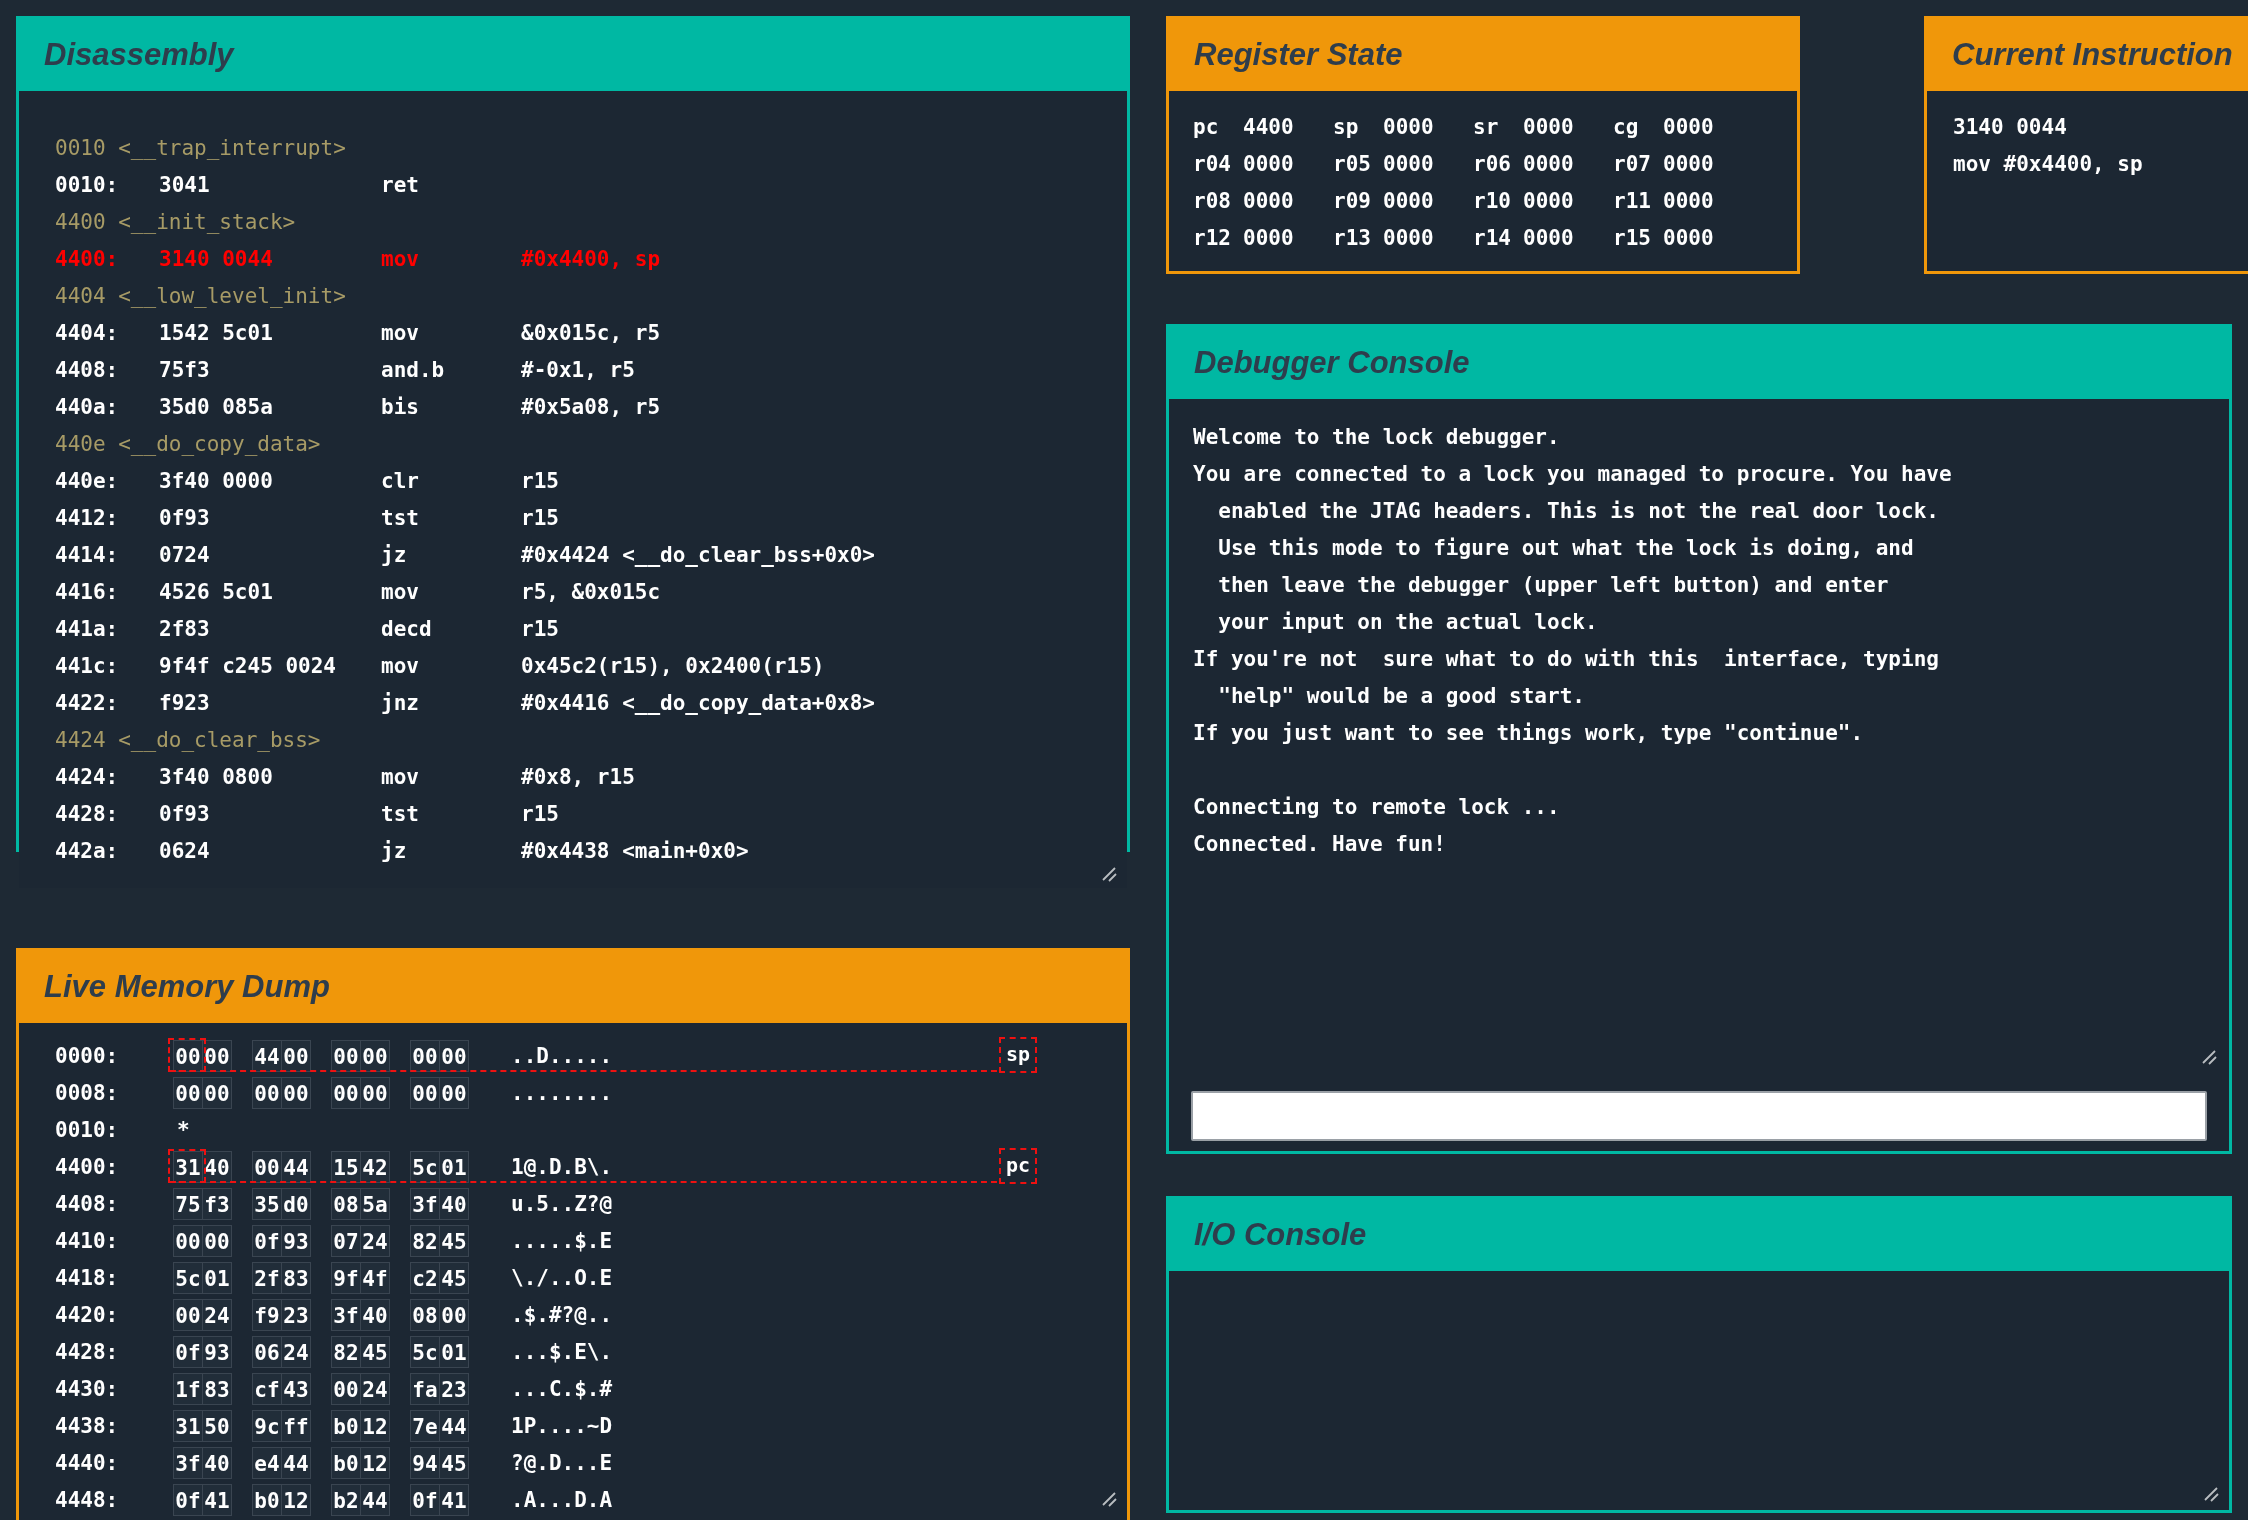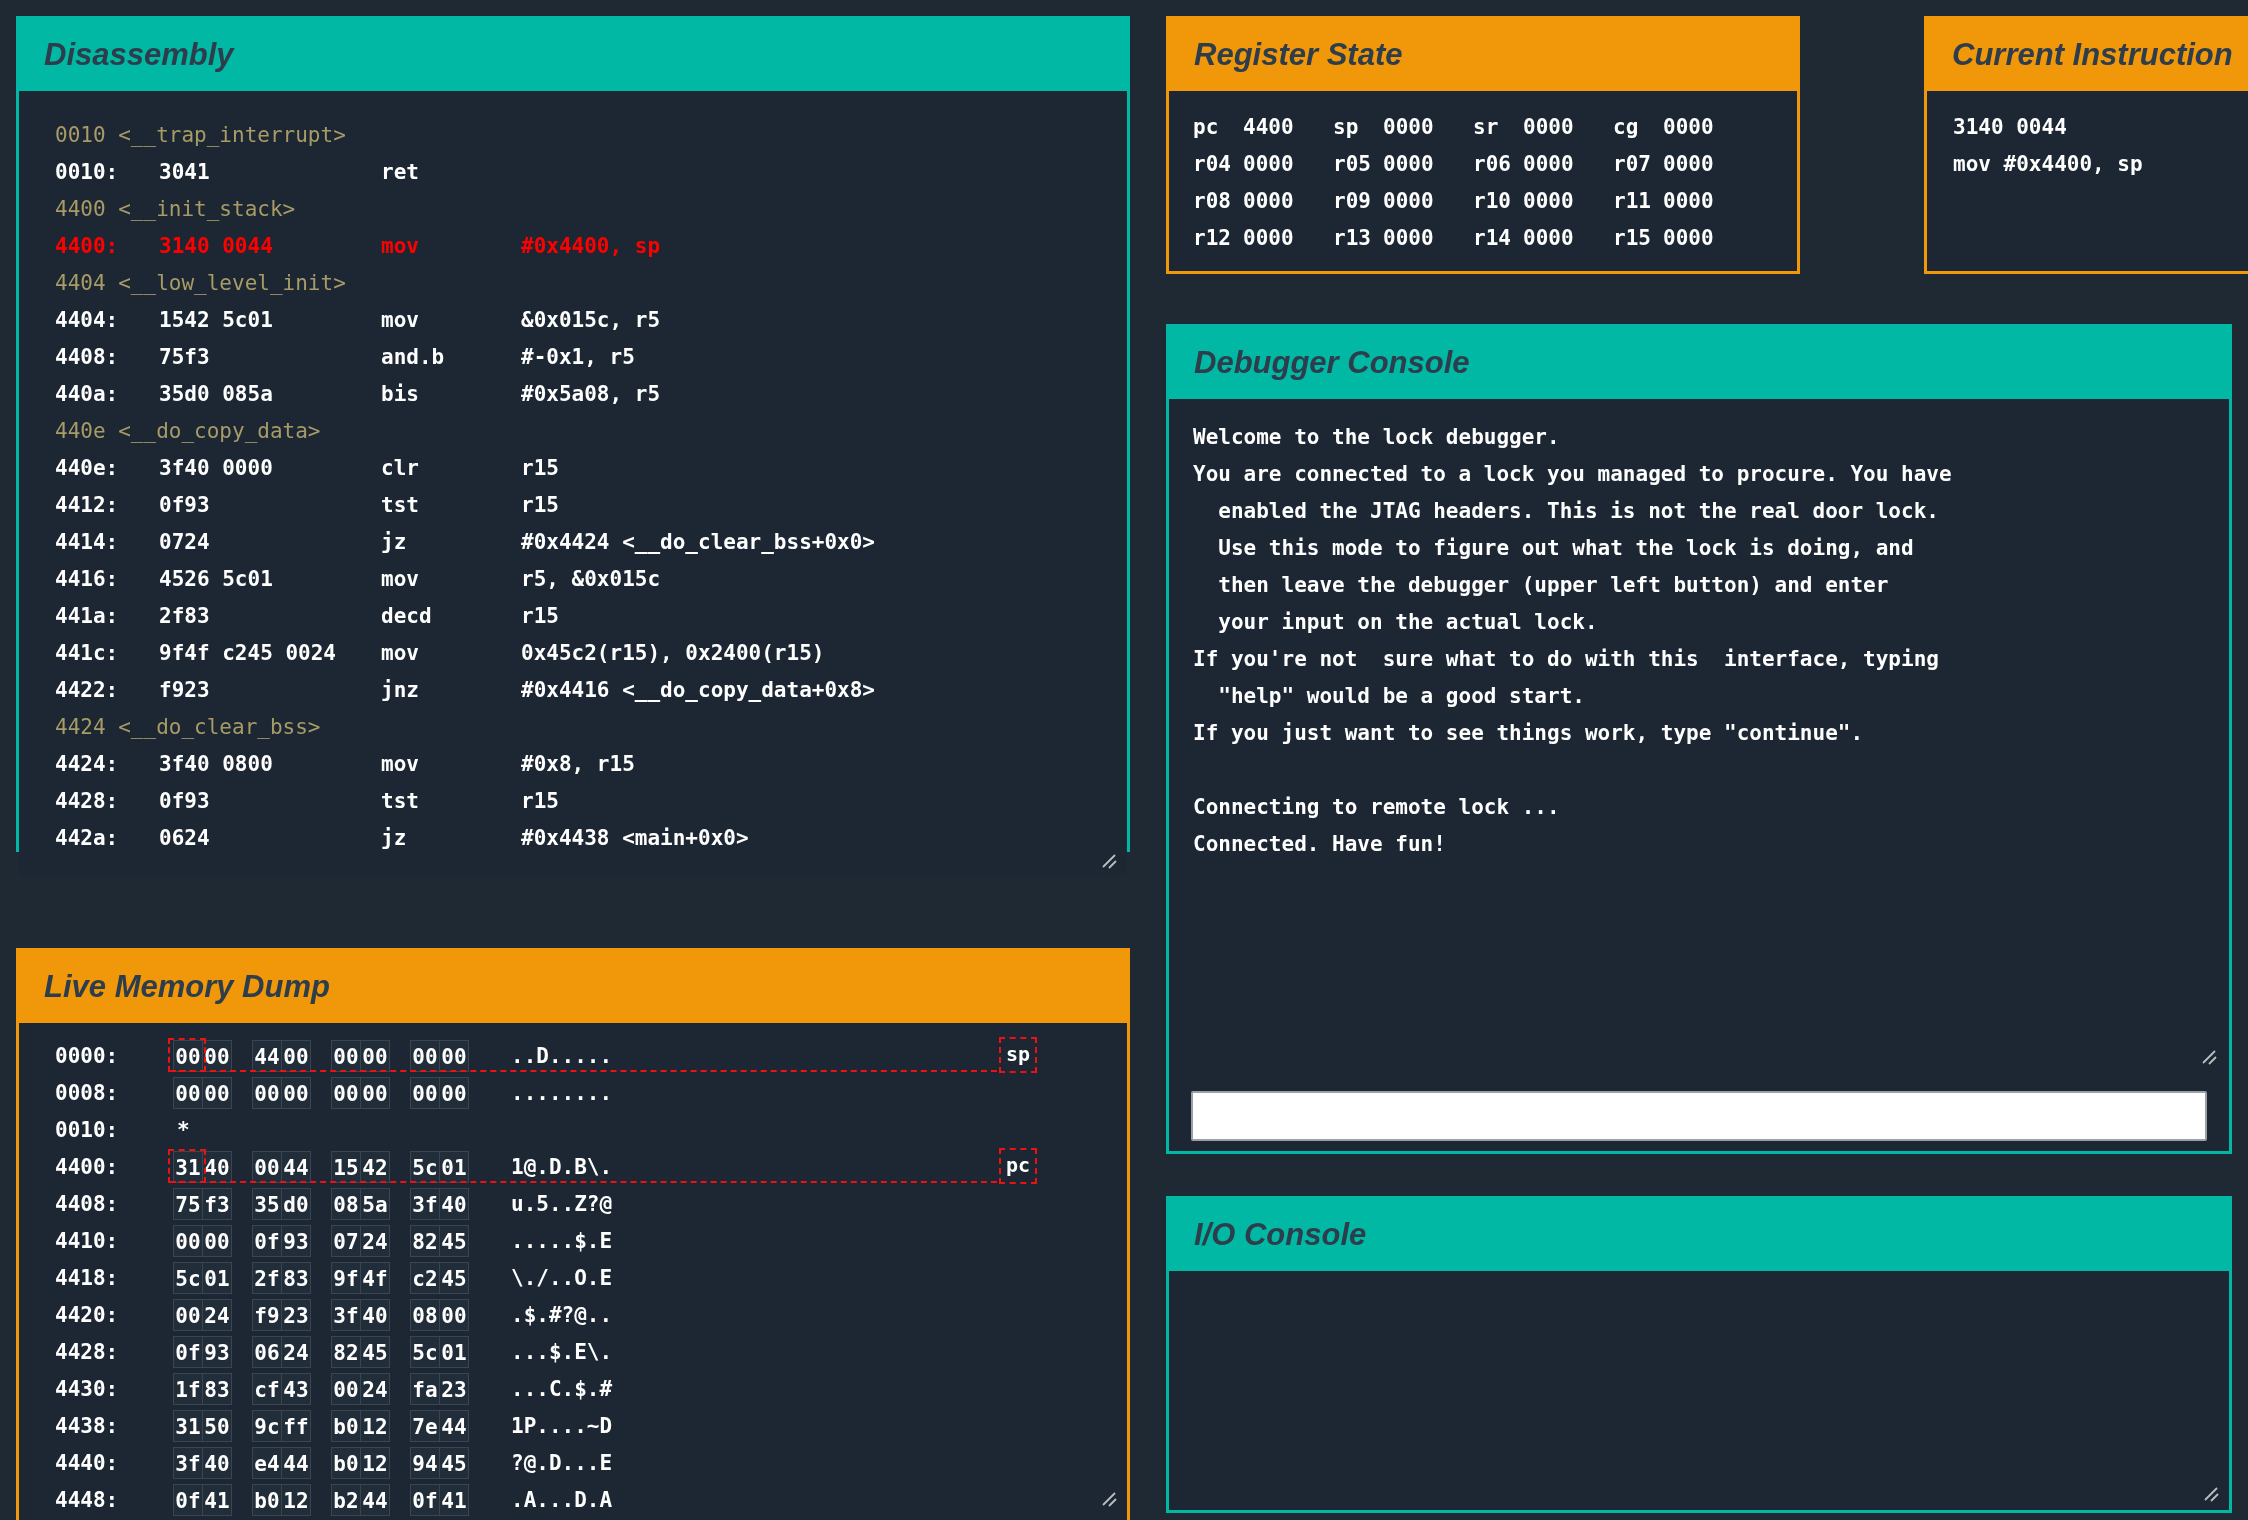--- a/index.html
+++ b/index.html
@@ -10,21 +10,21 @@
   .panel.teal{border:3px solid #00b8a3;}
   .panel.orange{border:3px solid #f0970a;}
   .hdr{height:72px;display:flex;align-items:center;padding:0 25px;
        font-family:"Liberation Sans",sans-serif;font-weight:bold;font-size:31px;color:#2e3d4c;font-style:italic;}
   .teal>.hdr{background:#00b8a3;}
   .orange>.hdr{background:#f0970a;}
   .pbody{position:relative;overflow:hidden;background:#1c2733;height:calc(100% - 72px);
          color:#fff;font-size:21px;font-weight:bold;}
 
   
-  .dis-body{padding-top:26px;}
+  .dis-body{padding-top:39px;}
   .drow{display:grid;grid-template-columns:104px 222px 140px auto;padding-left:36px;
         height:37px;line-height:37px;white-space:pre;}
   .drow.lbl{display:block;color:#a79b66;font-weight:normal;}
   .drow.cur{color:#ff0000;}
 
   
   .reg-grid{padding:18px 0 0 24px;}
   .rrow{display:grid;grid-template-columns:repeat(4,140px);height:37px;line-height:37px;}
   .rname{display:inline-block;width:50px;}
 

